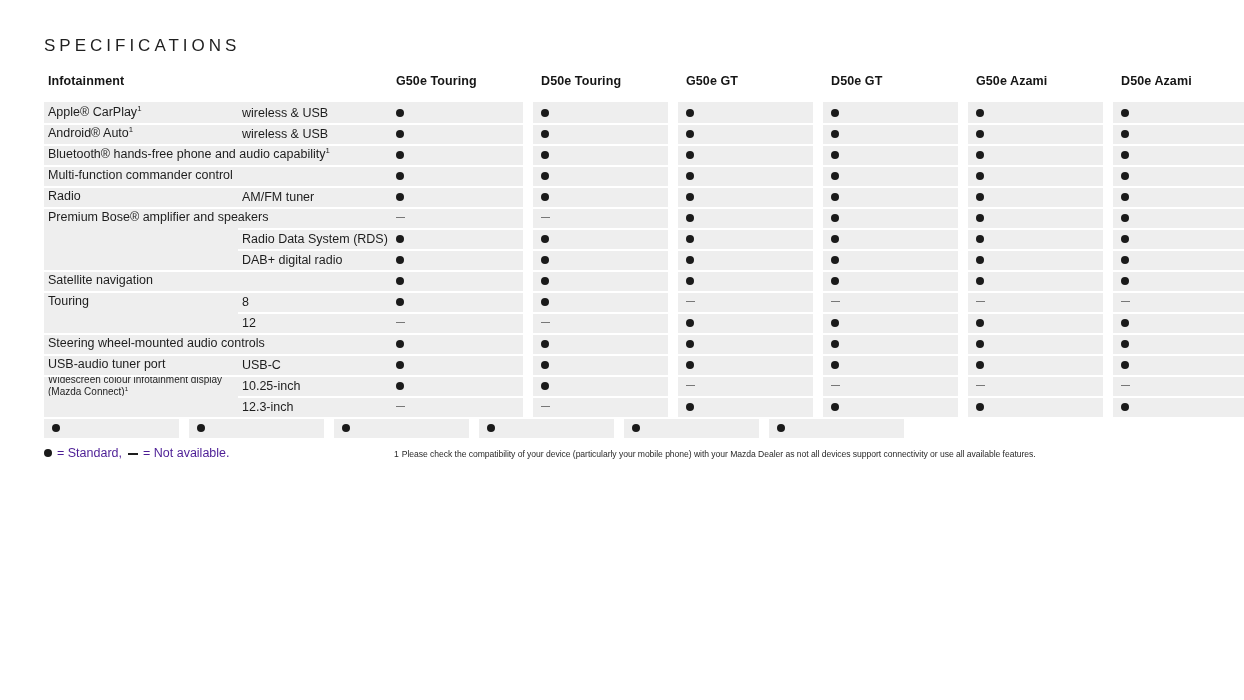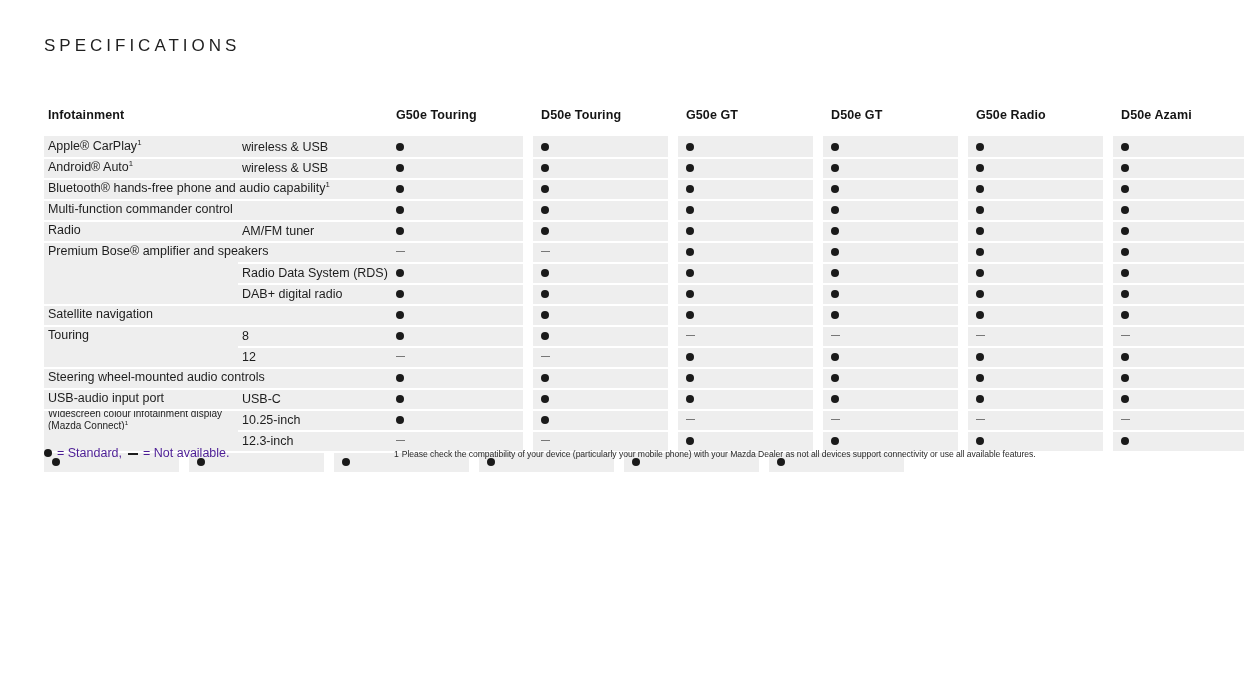--- a/index.html
+++ b/index.html
@@ -37,21 +37,20 @@
     left: 44px;
     top: 74px;
     width: 1160px;
   }
 
   
   .thead {
     display: flex;
     align-items: flex-start;
     height: 28px;
-    margin-top: 34px;
   }
   .th-label {
     width: 344px;
     flex: 0 0 344px;
     font-size: 12.5px;
     font-weight: bold;
     color: #151515;
     padding-left: 4px;
     letter-spacing: 0.1px;
   }
@@ -211,21 +210,21 @@
   <div class="page-title">SPECIFICATIONS</div>
 
   <div class="spec-table">
 
     <div class="thead">
       <div class="th-label">Infotainment</div>
       <div class="th-col">G50e Touring</div>
       <div class="th-col">D50e Touring</div>
       <div class="th-col">G50e GT</div>
       <div class="th-col">D50e GT</div>
-      <div class="th-col">G50e Radio</div>
+      <div class="th-col">G50e Azami</div>
       <div class="th-col">D50e Azami</div>
     </div>
 
     <div class="tbody" id="tbody">
         <div class="trow">
           <div class="cell-label-block">
             <div class="lbl-main">Apple® CarPlay<sup>1</sup></div>
             <div class="lbl-sub">wireless &amp; USB</div>
           </div>
           <div class="cell-val">
@@ -506,21 +505,21 @@
           </div>
           <div class="cell-val sep-group">
             <span class="mark-dot"></span>
           </div>
           <div class="cell-val sep-group">
             <span class="mark-dot"></span>
           </div>
         </div>
         <div class="trow">
           <div class="cell-label-block sep-group">
-            <div class="lbl-main">USB-audio input port</div>
+            <div class="lbl-main">USB-audio tuner port</div>
             <div class="lbl-sub">USB-C</div>
           </div>
           <div class="cell-val sep-group">
             <span class="mark-dot"></span>
           </div>
           <div class="cell-val sep-group">
             <span class="mark-dot"></span>
           </div>
           <div class="cell-val sep-group">
             <span class="mark-dot"></span>

